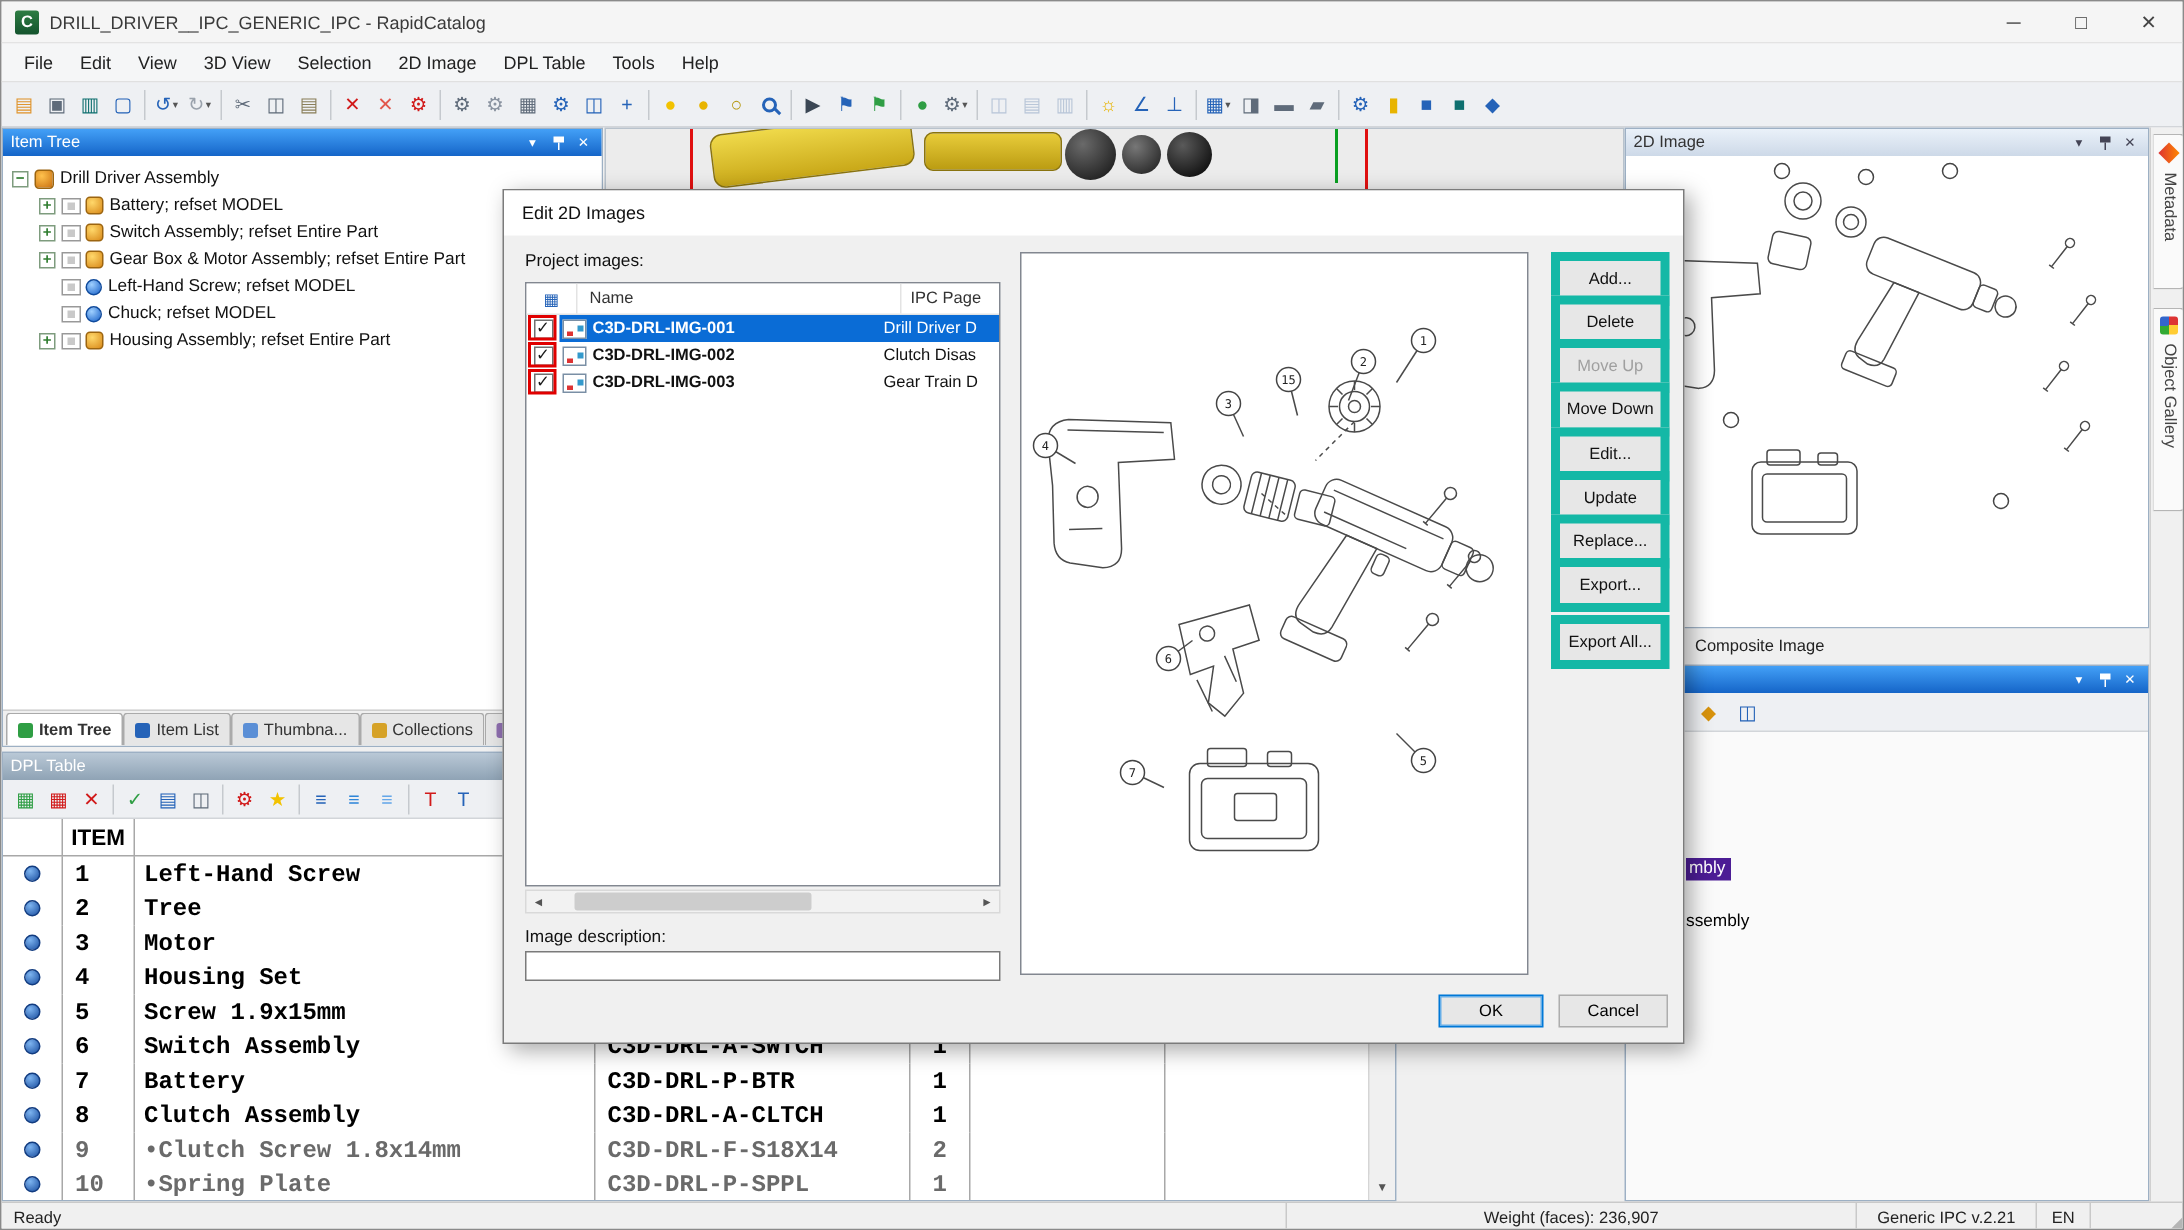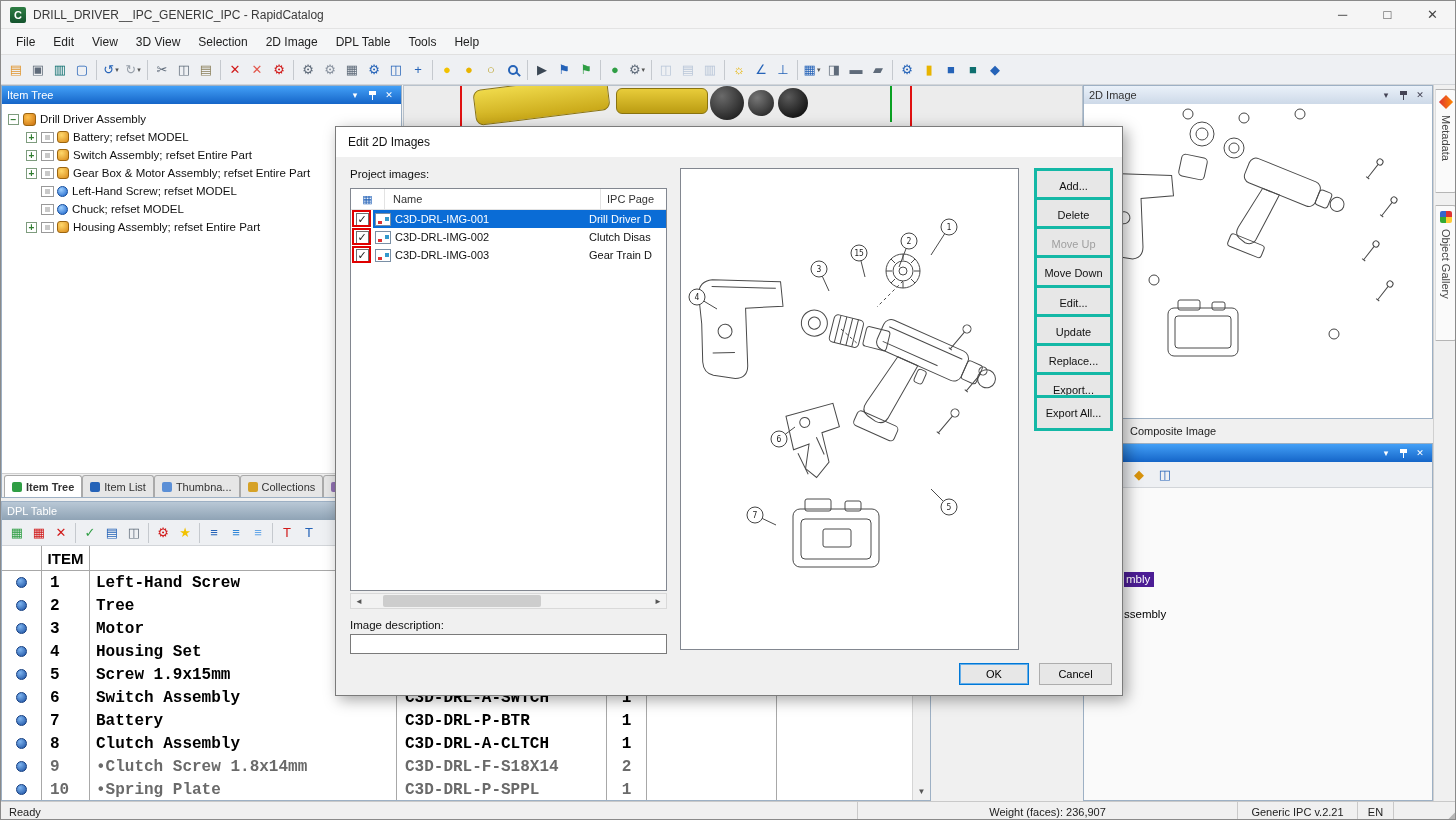--- a/index.html
+++ b/index.html
@@ -122,29 +122,29 @@
   .lh2{width:216px;padding-left:8px;border-right:1px solid #e3e3e3;height:100%;display:flex;align-items:center;}
   .lh3{flex:1;padding-left:6px;height:100%;display:flex;align-items:center;}
   .lrow{display:flex;height:18px;align-items:center;font-size:11px;color:#111;}
   .cbcell{width:22px;height:18px;display:flex;align-items:center;justify-content:center;position:relative;flex:0 0 auto;}
   .cb{width:13px;height:13px;border:1px solid #707070;background:#fff;font-size:11px;line-height:11px;text-align:center;color:#1a1a1a;}
   .redframe{position:absolute;left:1px;top:0;width:19px;height:17px;border:2px solid #e00000;pointer-events:none;}
   .rowmain{flex:1;display:flex;align-items:center;height:100%;overflow:hidden;}
   .lrow.sel .rowmain{background:#0a6cd6;color:#fff;}
   .imgicon{width:16px;height:13px;border:1px solid #7a8fa5;margin:0 2px;flex:0 0 auto;
     background:linear-gradient(#d33,#d33) 2px 7px/4px 3px no-repeat,linear-gradient(#39c,#39c) 9px 3px/4px 4px no-repeat,#fff;}
-  .lname{width:196px;padding-left:2px;white-space:nowrap;overflow:hidden;flex:0 0 auto;}
+  .lname{width:196px;padding-left:2px;white-space:nowrap;overflow:hidden;flex:0 0 auto;font-weight:bold;}
   .lipc{flex:1;white-space:nowrap;overflow:hidden;}
   .dlg-hsb{position:absolute;left:14px;top:466px;width:317px;height:16px;background:#f2f2f2;border:1px solid #d9d9d9;display:block;}
   .hsb-btn{position:absolute;top:0;width:16px;height:14px;display:flex;align-items:center;justify-content:center;font-size:8px;color:#555;}
   .hsb-thumb{position:absolute;left:32px;top:1px;width:158px;height:12px;background:#cdcdcd;border-radius:2px;}
   .dlg-dlabel{position:absolute;left:14px;top:492px;font-size:11.5px;color:#111;}
   .descinput{position:absolute;left:14px;top:507px;width:317px;height:20px;border:1px solid #7a7a7a;background:#fff;font-size:12px;font-family:"Liberation Sans",sans-serif;padding:0 4px;}
   .preview{position:absolute;left:344px;top:41px;width:339px;height:482px;background:#fff;border:1px solid #828790;overflow:hidden;}
-  .dbtn{position:absolute;left:698px;width:79px;height:36px;background:#e7e7e7;border:3px solid #14b8a6;font-size:11px;display:flex;align-items:center;justify-content:center;color:#111;}
+  .dbtn{position:absolute;left:698px;width:79px;height:36px;background:#e7e7e7;border:6px solid #14b8a6;font-size:11px;display:flex;align-items:center;justify-content:center;color:#111;}
   .dbtn.disabled{color:#9f9f9f;}
   .okbtn{position:absolute;left:623px;top:536px;width:70px;height:22px;background:#e7e7e7;border:1px solid #0078d7;box-shadow:inset 0 0 0 1px #66aee8;font-size:11px;display:flex;align-items:center;justify-content:center;}
   .cancelbtn{position:absolute;left:703px;top:536px;width:73px;height:22px;background:#e7e7e7;border:1px solid #adadad;font-size:11px;display:flex;align-items:center;justify-content:center;}
 
   svg.linework{stroke:#4a4a4a;fill:none;stroke-width:1;}
   svg.linework .bal{fill:#fff;stroke:#444;}
   svg.linework text{stroke:none;fill:#222;font-family:"DejaVu Sans Mono",monospace;font-size:8px;}
 </style>
 </head>
 <body>
@@ -854,16 +854,16 @@
     <div class="okbtn">OK</div>
     <div class="cancelbtn">Cancel</div>
   <div class="dbtn" style="top: 41px;">Add...</div>
       <div class="dbtn" style="top: 70px;">Delete</div>
       <div class="dbtn disabled" style="top: 99px;">Move Up</div>
       <div class="dbtn" style="top: 128px;">Move Down</div>
       <div class="dbtn" style="top: 158px;">Edit...</div>
       <div class="dbtn" style="top: 187px;">Update</div>
       <div class="dbtn" style="top: 216px;">Replace...</div>
       <div class="dbtn" style="top: 245px;">Export...</div>
-      <div class="dbtn" style="top: 268px;">Export All...</div>
+      <div class="dbtn" style="top: 283px;">Export All...</div>
     </div>
 
 </div>
 
 </body></html>

